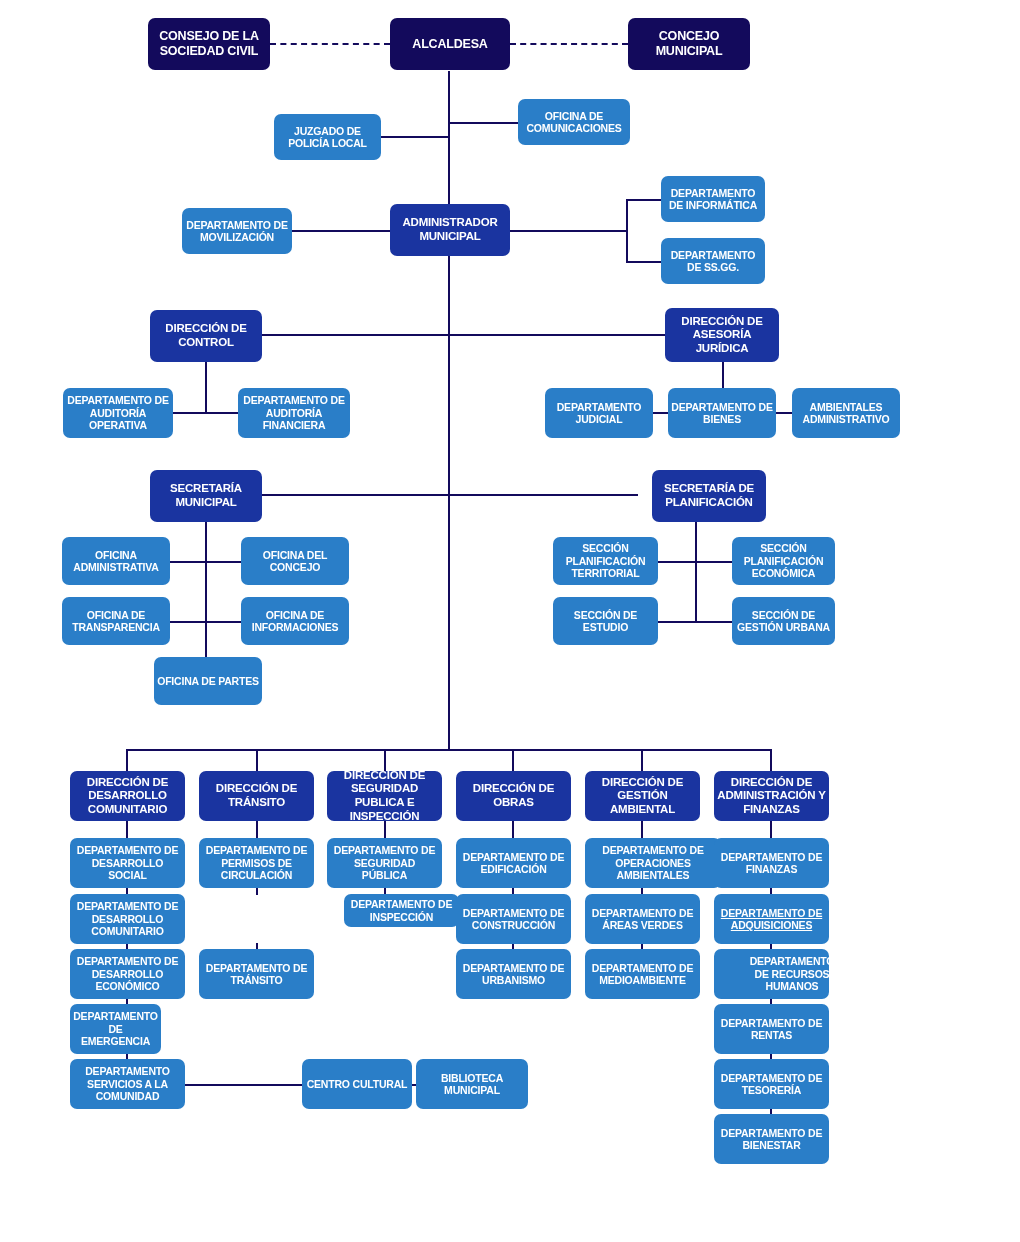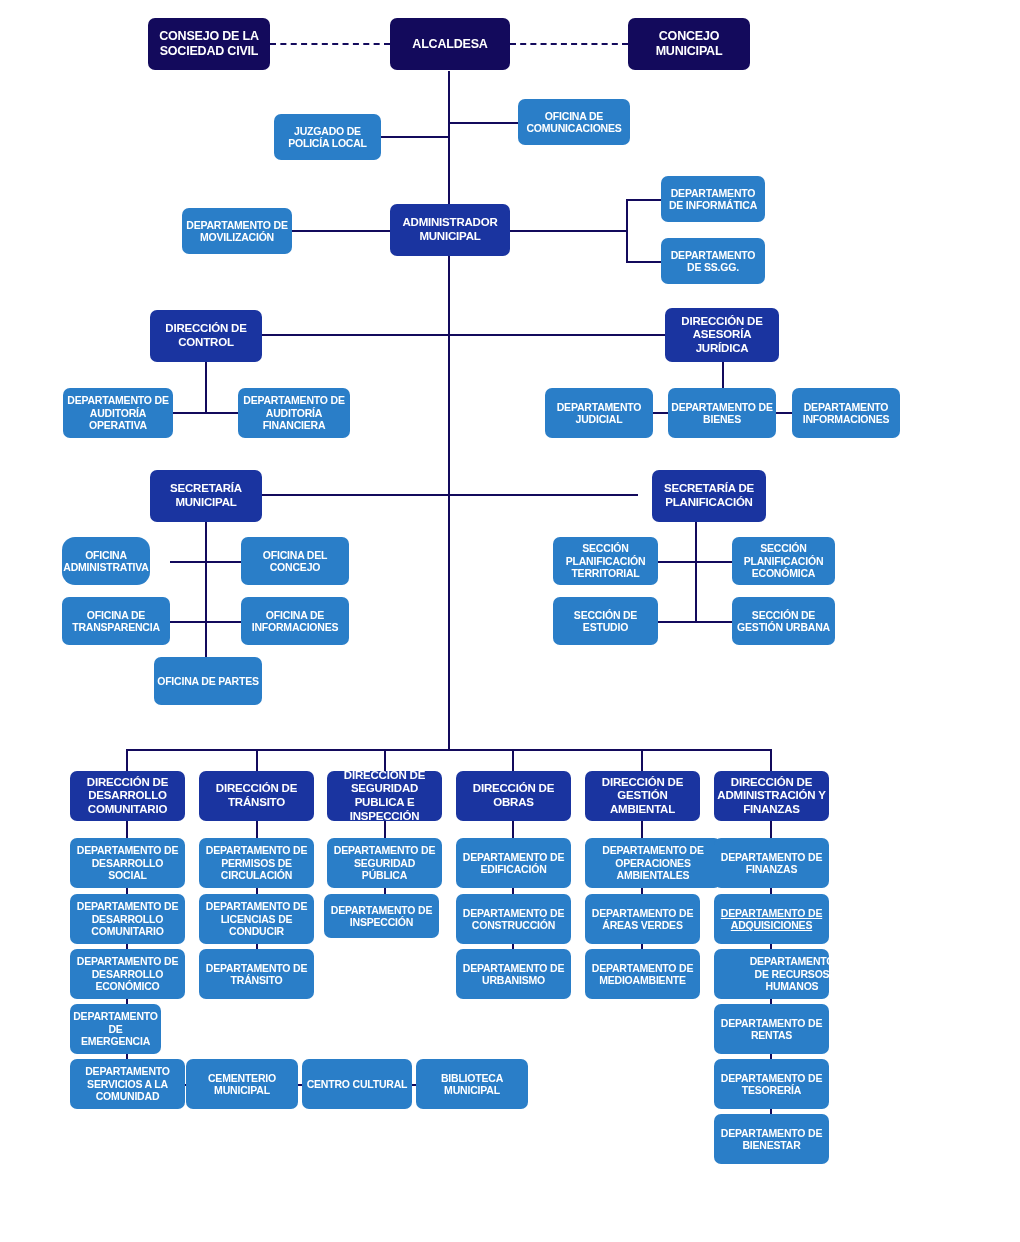--- a/index.html
+++ b/index.html
@@ -148,53 +148,51 @@
   <div class="box lvl-dept" style="left:661px; top:176px; width:104px; height:46px;">DEPARTAMENTO DE INFORMÁTICA</div>
   <div class="box lvl-dept" style="left:661px; top:238px; width:104px; height:46px;">DEPARTAMENTO DE SS.GG.</div>
 
   <div class="box lvl-dir" style="left:150px; top:310px; width:112px; height:52px;">DIRECCIÓN DE CONTROL</div>
   <div class="box lvl-dept" style="left:63px; top:388px; width:110px; height:50px;">DEPARTAMENTO DE AUDITORÍA OPERATIVA</div>
   <div class="box lvl-dept" style="left:238px; top:388px; width:112px; height:50px;">DEPARTAMENTO DE AUDITORÍA FINANCIERA</div>
 
   <div class="box lvl-dir" style="left:665px; top:308px; width:114px; height:54px;">DIRECCIÓN DE ASESORÍA JURÍDICA</div>
   <div class="box lvl-dept" style="left:545px; top:388px; width:108px; height:50px;">DEPARTAMENTO JUDICIAL</div>
   <div class="box lvl-dept" style="left:668px; top:388px; width:108px; height:50px;">DEPARTAMENTO DE BIENES</div>
-  <div class="box lvl-dept" style="left:792px; top:388px; width:108px; height:50px;">DEPARTAMENTO INFORMACIONES</div>
+  <div class="box lvl-dept" style="left:792px; top:388px; width:108px; height:50px;">AMBIENTALES ADMINISTRATIVO</div>
 
   <div class="box lvl-dir" style="left:150px; top:470px; width:112px; height:52px;">SECRETARÍA MUNICIPAL</div>
-  <div class="box lvl-dept" style="left:62px; top:537px; width:88px; height:48px;border-radius:13px;">OFICINA ADMINISTRATIVA</div>
+  <div class="box lvl-dept" style="left:62px; top:537px; width:108px; height:48px;">OFICINA ADMINISTRATIVA</div>
   <div class="box lvl-dept" style="left:241px; top:537px; width:108px; height:48px;">OFICINA DEL CONCEJO</div>
   <div class="box lvl-dept" style="left:62px; top:597px; width:108px; height:48px;">OFICINA DE TRANSPARENCIA</div>
   <div class="box lvl-dept" style="left:241px; top:597px; width:108px; height:48px;">OFICINA DE INFORMACIONES</div>
   <div class="box lvl-dept" style="left:154px; top:657px; width:108px; height:48px;">OFICINA DE PARTES</div>
 
   <div class="box lvl-dir" style="left:652px; top:470px; width:114px; height:52px;">SECRETARÍA DE PLANIFICACIÓN</div>
   <div class="box lvl-dept" style="left:553px; top:537px; width:105px; height:48px;">SECCIÓN PLANIFICACIÓN TERRITORIAL</div>
   <div class="box lvl-dept" style="left:732px; top:537px; width:103px; height:48px;">SECCIÓN PLANIFICACIÓN ECONÓMICA</div>
   <div class="box lvl-dept" style="left:553px; top:597px; width:105px; height:48px;">SECCIÓN DE ESTUDIO</div>
   <div class="box lvl-dept" style="left:732px; top:597px; width:103px; height:48px;">SECCIÓN DE GESTIÓN URBANA</div>
 
   <div class="box lvl-dir" style="left:70px; top:771px; width:115px; height:50px;">DIRECCIÓN DE DESARROLLO COMUNITARIO</div>
   <div class="box lvl-dept" style="left:70px; top:838px; width:115px; height:50px;">DEPARTAMENTO DE DESARROLLO SOCIAL</div>
   <div class="box lvl-dept" style="left:70px; top:894px; width:115px; height:50px;">DEPARTAMENTO DE DESARROLLO COMUNITARIO</div>
   <div class="box lvl-dept" style="left:70px; top:949px; width:115px; height:50px;">DEPARTAMENTO DE DESARROLLO ECONÓMICO</div>
   <div class="box lvl-dept" style="left:70px; top:1004px; width:91px; height:50px;">DEPARTAMENTO DE EMERGENCIA</div>
   <div class="box lvl-dept" style="left:70px; top:1059px; width:115px; height:50px;">DEPARTAMENTO SERVICIOS A LA COMUNIDAD</div>
-  <div class="box lvl-dept" style="left:186px; top:1059px; width:112px; height:50px;">CEMENTERIO MUNICIPAL</div>
   <div class="box lvl-dept" style="left:302px; top:1059px; width:110px; height:50px;">CENTRO CULTURAL</div>
   <div class="box lvl-dept" style="left:416px; top:1059px; width:112px; height:50px;">BIBLIOTECA MUNICIPAL</div>
 
   <div class="box lvl-dir" style="left:199px; top:771px; width:115px; height:50px;">DIRECCIÓN DE TRÁNSITO</div>
   <div class="box lvl-dept" style="left:199px; top:838px; width:115px; height:50px;">DEPARTAMENTO DE PERMISOS DE CIRCULACIÓN</div>
-  <div class="box lvl-dept" style="left:199px; top:894px; width:115px; height:50px;">DEPARTAMENTO DE LICENCIAS DE CONDUCIR</div>
   <div class="box lvl-dept" style="left:199px; top:949px; width:115px; height:50px;">DEPARTAMENTO DE TRÁNSITO</div>
 
   <div class="box lvl-dir" style="left:327px; top:771px; width:115px; height:50px;">DIRECCIÓN DE SEGURIDAD PUBLICA E INSPECCIÓN</div>
   <div class="box lvl-dept" style="left:327px; top:838px; width:115px; height:50px;">DEPARTAMENTO DE SEGURIDAD PÚBLICA</div>
-  <div class="box lvl-dept" style="left:324px; top:894px; width:115px; height:44px;">DEPARTAMENTO DE INSPECCIÓN</div>
+  <div class="box lvl-dept" style="left:344px; top:894px; width:115px; height:33px;">DEPARTAMENTO DE INSPECCIÓN</div>
 
   <div class="box lvl-dir" style="left:456px; top:771px; width:115px; height:50px;">DIRECCIÓN DE OBRAS</div>
   <div class="box lvl-dept" style="left:456px; top:838px; width:115px; height:50px;">DEPARTAMENTO DE EDIFICACIÓN</div>
   <div class="box lvl-dept" style="left:456px; top:894px; width:115px; height:50px;">DEPARTAMENTO DE CONSTRUCCIÓN</div>
   <div class="box lvl-dept" style="left:456px; top:949px; width:115px; height:50px;">DEPARTAMENTO DE URBANISMO</div>
 
   <div class="box lvl-dir" style="left:585px; top:771px; width:115px; height:50px;">DIRECCIÓN DE GESTIÓN AMBIENTAL</div>
   <div class="box lvl-dept" style="left:585px; top:838px; width:136px; height:50px;">DEPARTAMENTO DE OPERACIONES AMBIENTALES</div>
   <div class="box lvl-dept" style="left:585px; top:894px; width:115px; height:50px;">DEPARTAMENTO DE ÁREAS VERDES</div>
   <div class="box lvl-dept" style="left:585px; top:949px; width:115px; height:50px;">DEPARTAMENTO DE MEDIOAMBIENTE</div>

